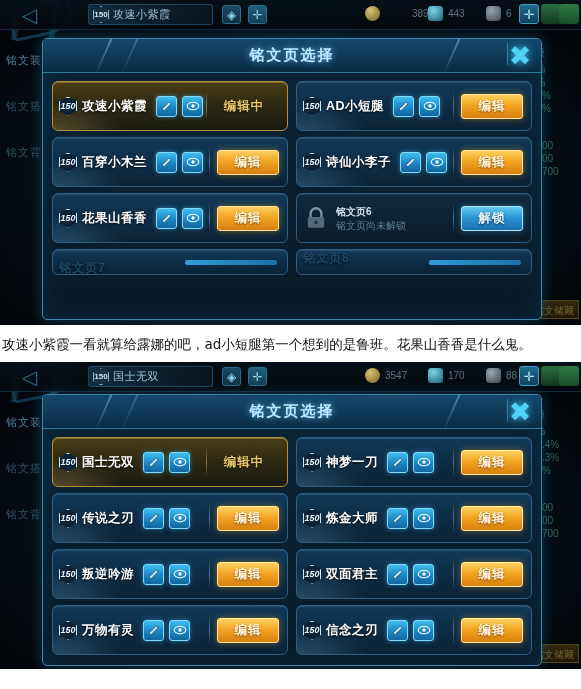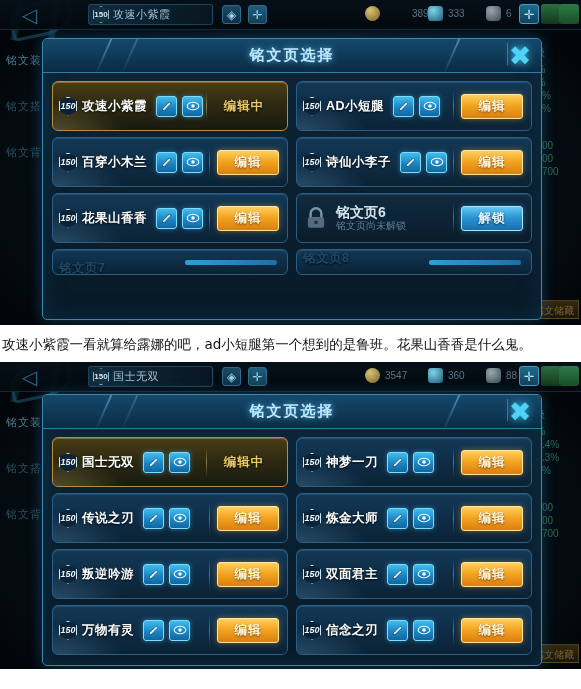--- a/index.html
+++ b/index.html
@@ -144,21 +144,21 @@
     font-size:12.5px; font-weight:bold; letter-spacing:1px; cursor:pointer;
     color:#fff6dd; text-shadow:0 1px 2px rgba(120,60,0,.9);
     background:linear-gradient(180deg,#ffcf5e 0%,#f3a521 45%,#d97f10 100%);
     border:1px solid #ffe7a3; box-shadow:0 0 6px rgba(240,165,35,.45); }
   .act-btn.unlock { color:#eaf8ff; text-shadow:0 1px 2px rgba(0,40,70,.9);
     background:linear-gradient(180deg,#63c9f5 0%,#2a95d4 45%,#1b6fae 100%);
     border:1px solid #a9e7ff; box-shadow:0 0 6px rgba(60,175,235,.45); }
 
   .lock-wrap { display:flex; align-items:center; gap:7px; }
   .lock-icon { width:26px; height:26px; flex:none; opacity:.85; }
-  .lock-text .t1 { color:#cfe2ee; font-size:14px; font-weight:bold; line-height:14px; }
+  .lock-text .t1 { color:#cfe2ee; font-size:10px; font-weight:bold; line-height:14px; }
   .lock-text .t2 { color:#5f7f93; font-size:10px; line-height:13px; }
 
   .card.cut { height:26px; align-items:flex-start; }
   .card.cut .card-name { color:#1c4a68; }
   .cut-bar { height:5px; margin-left:auto; margin-right:4px; width:92px; border-radius:2px;
     background:linear-gradient(90deg,#2f9ed8,#1d6fa8); align-self:center; }
 
   
   .caption { padding:10px 2px 9px 2px; font-size:13.5px; color:#111;
     font-family:"DejaVu Sans",sans-serif; line-height:1.35; }
@@ -182,21 +182,21 @@
       <span class="hero-name">攻速小紫霞</span>
     </div>
     <div class="tb-icon" style="left:222px;">◈</div>
     <div class="tb-icon" style="left:248px;background:linear-gradient(180deg,#1f5e7d,#134055);">✛</div>
     <div class="cur" style="left:365px;gap:32px;">
       <div class="orb" style="background:radial-gradient(circle at 35% 30%,#d8c274,#7a6322);"></div>
       <span class="val">3897</span>
     </div>
     <div class="cur" style="left:428px;">
       <div class="orb" style="border-radius:3px;background:radial-gradient(circle at 35% 30%,#7fd3e8,#1d5d77);"></div>
-      <span class="val">333</span>
+      <span class="val">443</span>
     </div>
     <div class="cur" style="left:486px;">
       <div class="orb" style="border-radius:4px;background:radial-gradient(circle at 35% 30%,#9aa6ad,#3b4a52);"></div>
       <span class="val">6</span>
     </div>
     <div class="rbtn" style="right:42px;background:linear-gradient(180deg,#1f6b8d,#11415a);border:1px solid #3f9ec5;color:#bfeaff;font-size:13px;text-align:center;line-height:19px;">✛</div>
     <div class="rbtn" style="right:20px;background:linear-gradient(180deg,#2a6e3f,#14381f);"></div>
     <div class="rbtn" style="right:2px;background:linear-gradient(180deg,#2e7a46,#175027);"></div>
   </div>
 
@@ -387,21 +387,21 @@
       <span class="hero-name">国士无双</span>
     </div>
     <div class="tb-icon" style="left:222px;">◈</div>
     <div class="tb-icon" style="left:248px;background:linear-gradient(180deg,#1f5e7d,#134055);">✛</div>
     <div class="cur" style="left:365px;">
       <div class="orb" style="background:radial-gradient(circle at 35% 30%,#d8c274,#7a6322);"></div>
       <span class="val">3547</span>
     </div>
     <div class="cur" style="left:428px;">
       <div class="orb" style="border-radius:3px;background:radial-gradient(circle at 35% 30%,#7fd3e8,#1d5d77);"></div>
-      <span class="val">360</span>
+      <span class="val">170</span>
     </div>
     <div class="cur" style="left:486px;justify-content:flex-end;">
       <div class="orb" style="border-radius:4px;background:radial-gradient(circle at 35% 30%,#9aa6ad,#3b4a52);"></div>
       <span class="val">88</span>
     </div>
     <div class="rbtn" style="right:42px;background:linear-gradient(180deg,#1f6b8d,#11415a);border:1px solid #3f9ec5;color:#bfeaff;font-size:13px;text-align:center;line-height:19px;">✛</div>
     <div class="rbtn" style="right:20px;background:linear-gradient(180deg,#2a6e3f,#14381f);"></div>
     <div class="rbtn" style="right:2px;background:linear-gradient(180deg,#2e7a46,#175027);"></div>
   </div>
 

